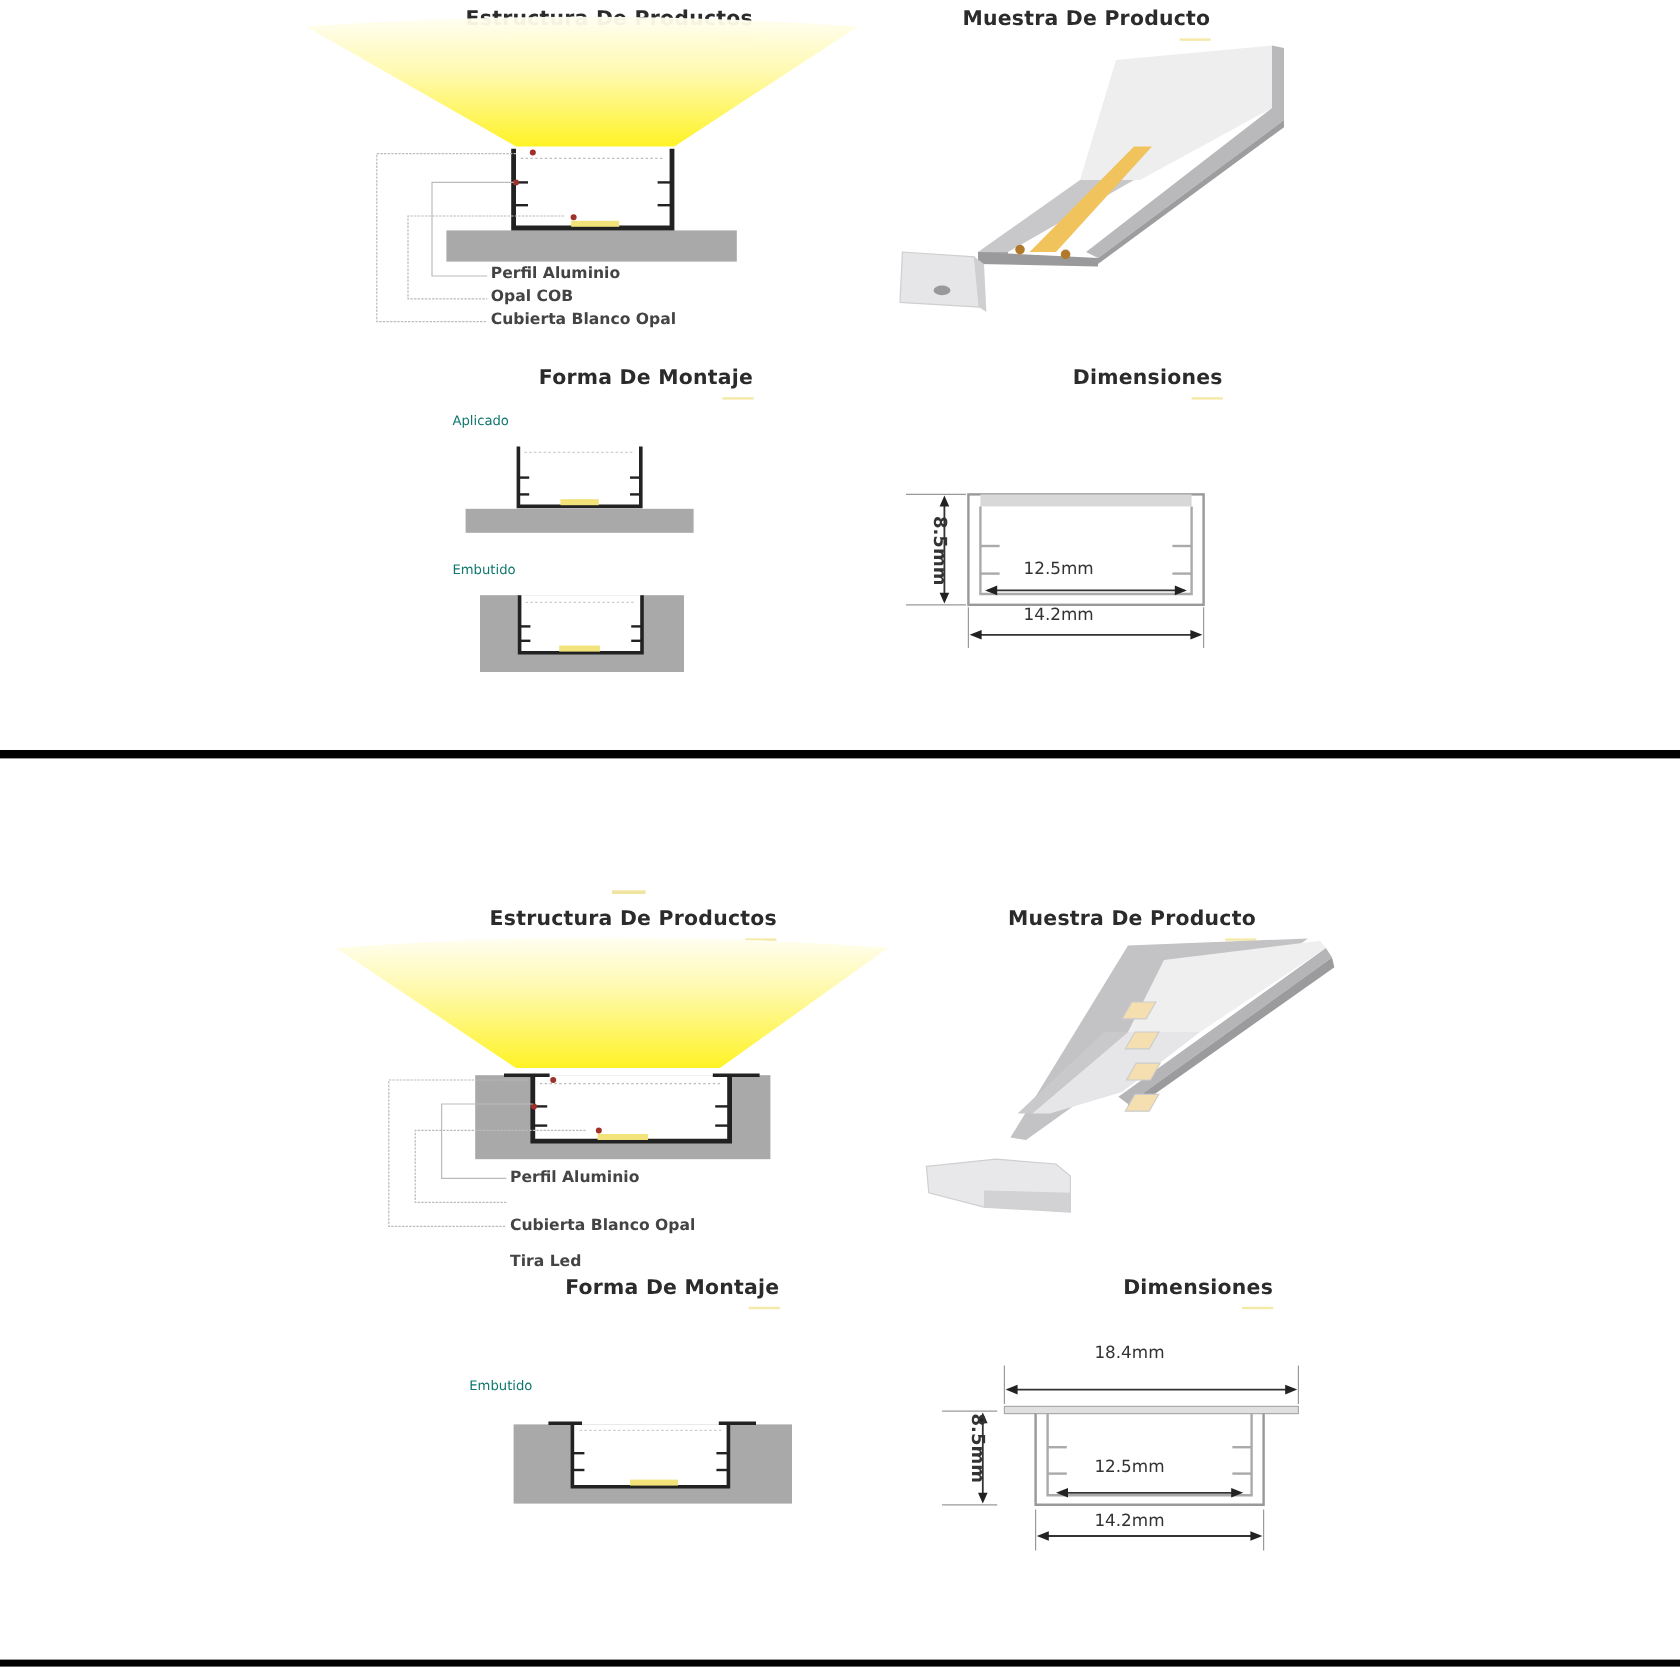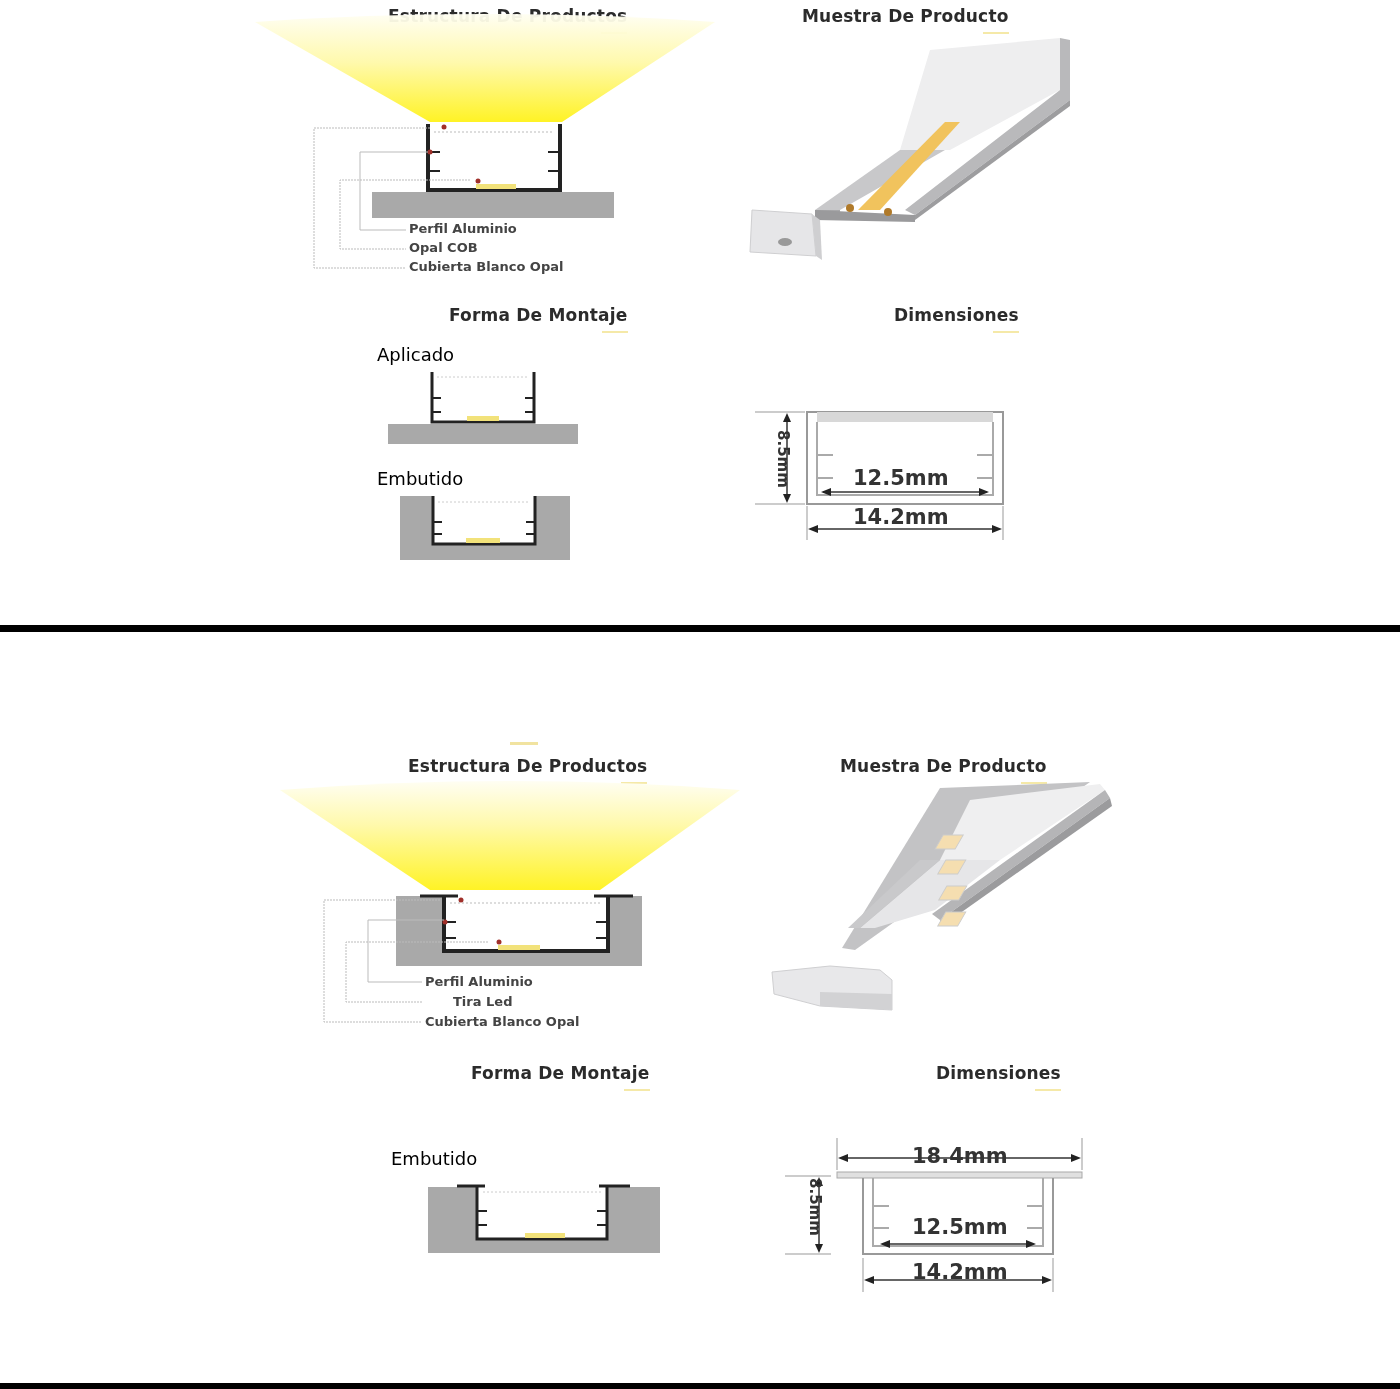--- a/index.html
+++ b/index.html
@@ -2,23 +2,23 @@
 <html><head>
 <meta charset="utf-8">
 <style>
   html, body { margin:0; padding:0; background:#ffffff; }
   body { width:1400px; height:1389px; position:relative; overflow:hidden;
          font-family:"DejaVu Sans", "Liberation Sans", sans-serif; color:#333; }
   .abs { position:absolute; }
   .title { position:absolute; font-weight:bold; font-size:17px; color:#2b2b2b; letter-spacing:0.2px; white-space:nowrap; }
   .title .ul { position:absolute; right:0; bottom:-8px; width:26px; height:2px; background:#f5e9a8; }
   .lbl { position:absolute; font-size:13px; color:#444; white-space:nowrap;font-weight:bold; }
-  .sub { position:absolute; font-size:18px; color:#000000; white-space:nowrap; }
+  .sub { position:absolute; font-size:11px; color:#0f766e; white-space:nowrap; }
   .divider { position:absolute; left:0; width:1400px; background:#000; }
-  .dim { position:absolute; font-size:21px; color:#333; white-space:nowrap;font-weight:bold; }
+  .dim { position:absolute; font-size:14px; color:#333; white-space:nowrap; }
   svg { position:absolute; overflow:visible; }
 </style>
 </head>
 <body>
 
 <div>
 
   <div class="title" style="left:388px;top:6px;">
     <span>Estructura De Productos</span><span class="ul"></span>
   </div>
@@ -190,21 +190,21 @@
     <rect x="180" y="55" width="42" height="5" fill="#f2e27a"></rect>
     <circle cx="143" cy="10" r="2.5" fill="#a0302a"></circle>
     <circle cx="181" cy="52" r="2.5" fill="#a0302a"></circle>
     <circle cx="127" cy="32" r="2.5" fill="#a0302a"></circle>
     <path d="M122,10 L6,10 L6,132 L104,132" fill="none" stroke="#bbb" stroke-dasharray="2,1"></path>
     <path d="M126,30 L50,30 L50,92 L104,92" fill="none" stroke="#bbb"></path>
     <path d="M170,52 L28,52 L28,112 L104,112" fill="none" stroke="#bbb" stroke-dasharray="2,1"></path>
   </svg>
 
   <div class="lbl" style="left:425px;top:974px;">Perfil Aluminio</div>
-  <div class="lbl" style="left:425px;top:994px;margin-left:28px;">Tira Led</div>
+  <div class="lbl" style="left:425px;top:1044px;">Tira Led</div>
   <div class="lbl" style="left:425px;top:1014px;">Cubierta Blanco Opal</div>
 
   <div class="title" style="left:840px;top:756px;">
     <span>Muestra De Producto</span><span class="ul"></span>
   </div>
 
   <svg style="left:760px;top:780px;" width="360" height="250">
 
     <polygon points="180,8 330,2 95,170 82,168" fill="#c3c3c5"></polygon>
 
@@ -275,21 +275,21 @@
     <line x1="98" y1="114" x2="248" y2="114" stroke="#333" stroke-width="1.5"></line>
     <polygon points="95,114 105,110 105,118" fill="#222"></polygon>
     <polygon points="251,114 241,110 241,118" fill="#222"></polygon>
 
     <line x1="78" y1="128" x2="78" y2="162" stroke="#999"></line>
     <line x1="268" y1="128" x2="268" y2="162" stroke="#999"></line>
     <line x1="82" y1="150" x2="264" y2="150" stroke="#333" stroke-width="1.5"></line>
     <polygon points="79,150 89,146 89,154" fill="#222"></polygon>
     <polygon points="267,150 257,146 257,154" fill="#222"></polygon>
   </svg>
-  <div class="dim" style="left:912px;top:1144px;">18.4mm</div>
+  <div class="dim" style="left:912px;top:1120px;">18.4mm</div>
   <div class="dim" style="left:912px;top:1215px;">12.5mm</div>
   <div class="dim" style="left:912px;top:1260px;">14.2mm</div>
   <div class="dim" style="left:790px;top:1182px;transform:rotate(90deg);transform-origin:left top;font-size:15px;font-weight:bold;">
     <span style="display:inline-block;transform:translate(-4px,-34px);">8.5mm</span>
   </div>
 </div>
 
 <div class="divider" style="top:1383px;height:6px;"></div>
 
 </body></html>

